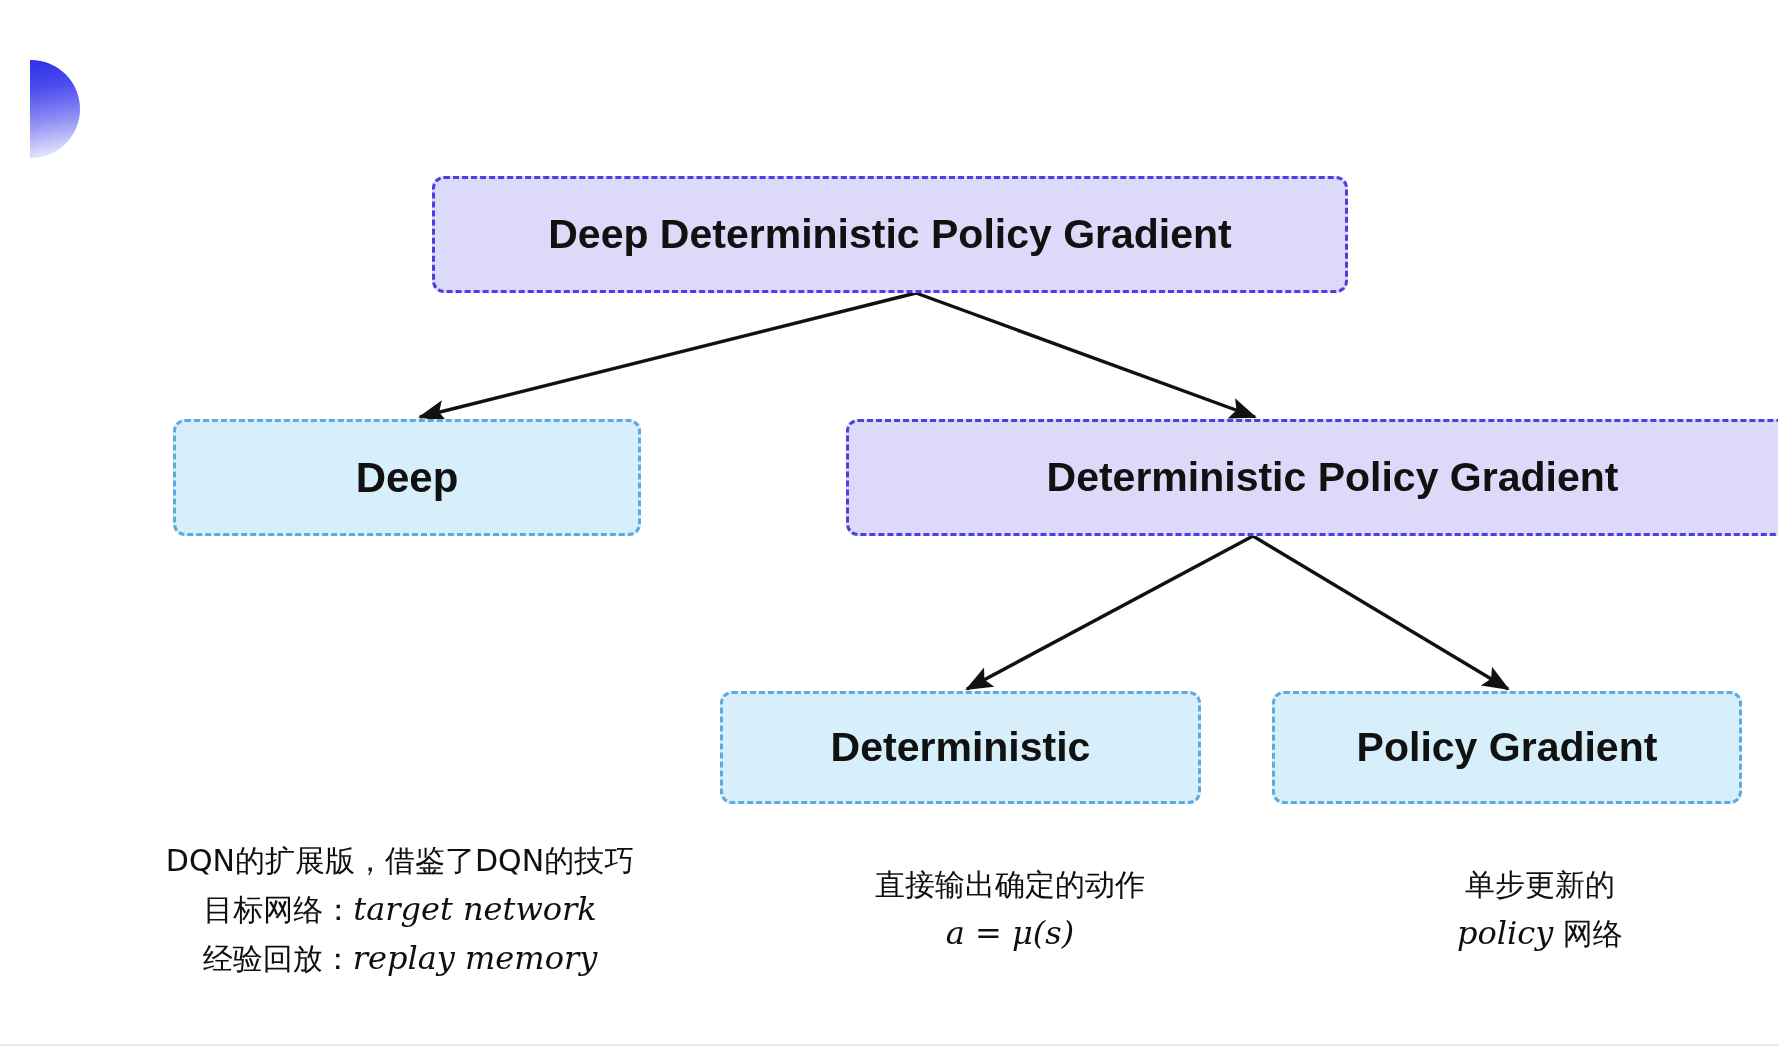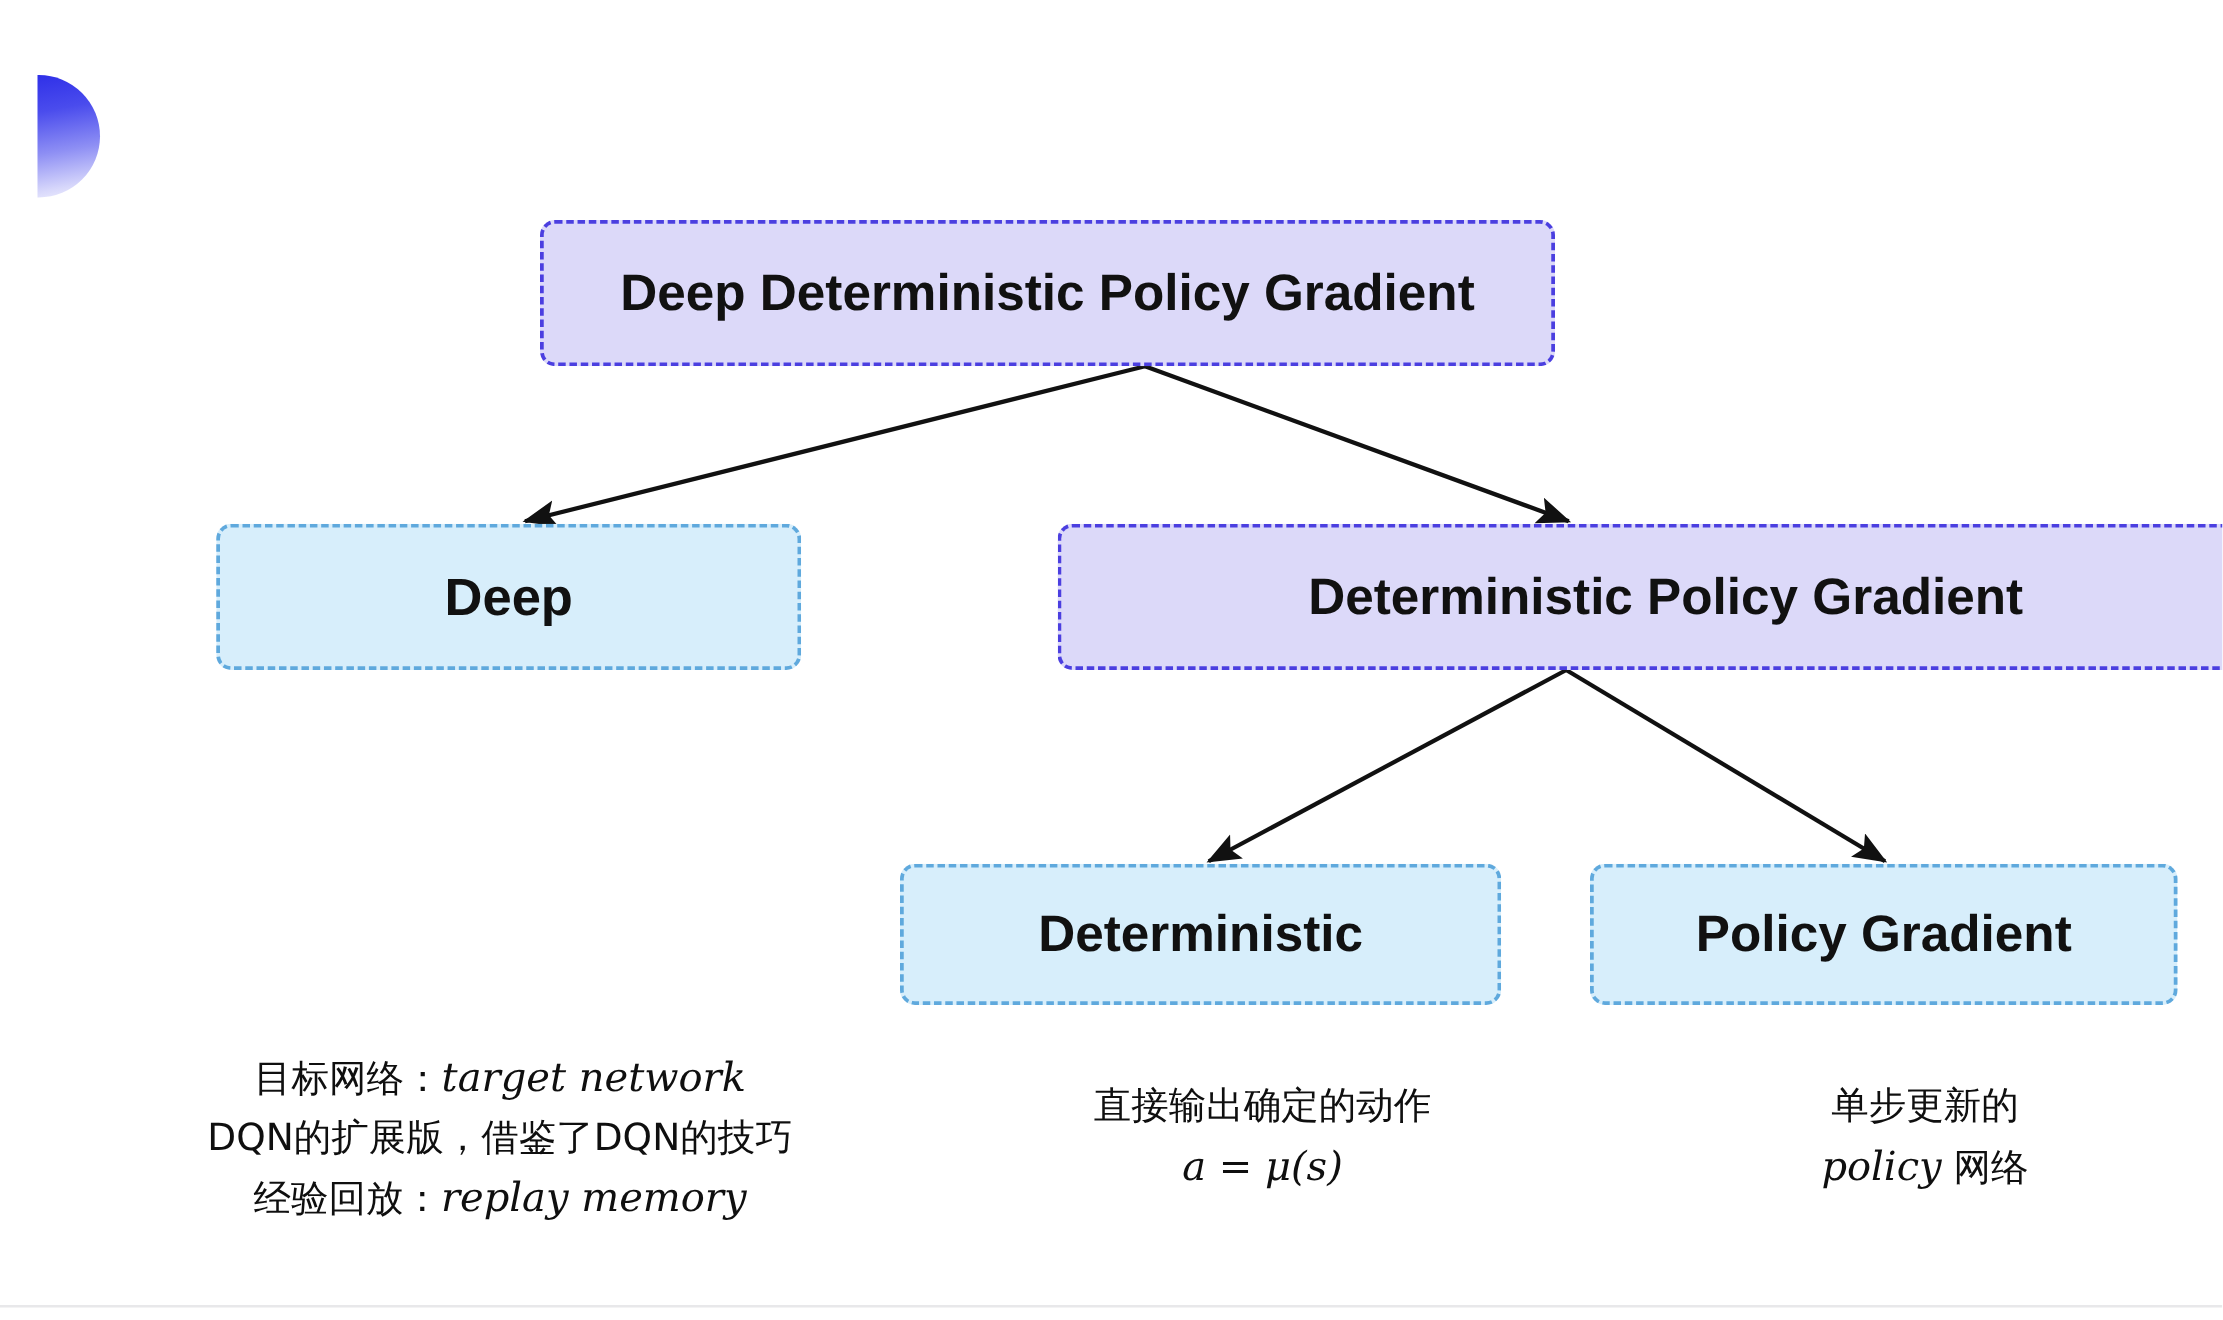--- a/index.html
+++ b/index.html
@@ -68,21 +68,21 @@
   .node.purple {
     background: #dcd9f9;
     border: 3px dashed #4b3fe0;
   }
   .node.blue {
     background: #d7eefb;
     border: 3px dashed #5fa9dd;
   }
 
   #node-root {
-    left: 432px;  top: 176px;  width: 812px;  height: 117px;
+    left: 432px;  top: 176px;  width: 916px;  height: 117px;
     font-size: 41px;
   }
   #node-deep {
     left: 173px;  top: 419px;  width: 468px;  height: 117px;
     font-size: 42px;
   }
   #node-dpg {
     left: 846px;  top: 419px;  width: 973px;  height: 117px;
     font-size: 41px;
   }
@@ -143,24 +143,24 @@
 
   <div id="node-deep" class="node blue">Deep</div>
 
   <div id="node-dpg" class="node purple">Deterministic Policy Gradient</div>
 
   <div id="node-policy-gradient" class="node blue">Policy Gradient</div>
 
   <div id="node-deterministic" class="node blue">Deterministic</div>
 
   <div id="annot-deep" class="annot">
+    <div class="line cn">DQN的扩展版，借鉴了DQN的技巧</div>
     <div class="line">
       <span class="cn">目标网络：</span><span class="mi">target network</span>
     </div>
-    <div class="line cn">DQN的扩展版，借鉴了DQN的技巧</div>
     <div class="line">
       <span class="cn">经验回放：</span><span class="mi">replay memory</span>
     </div>
   </div>
 
   <div id="annot-det" class="annot">
     <div class="line cn">直接输出确定的动作</div>
     <div class="line mi">a = μ(s)</div>
   </div>
 

